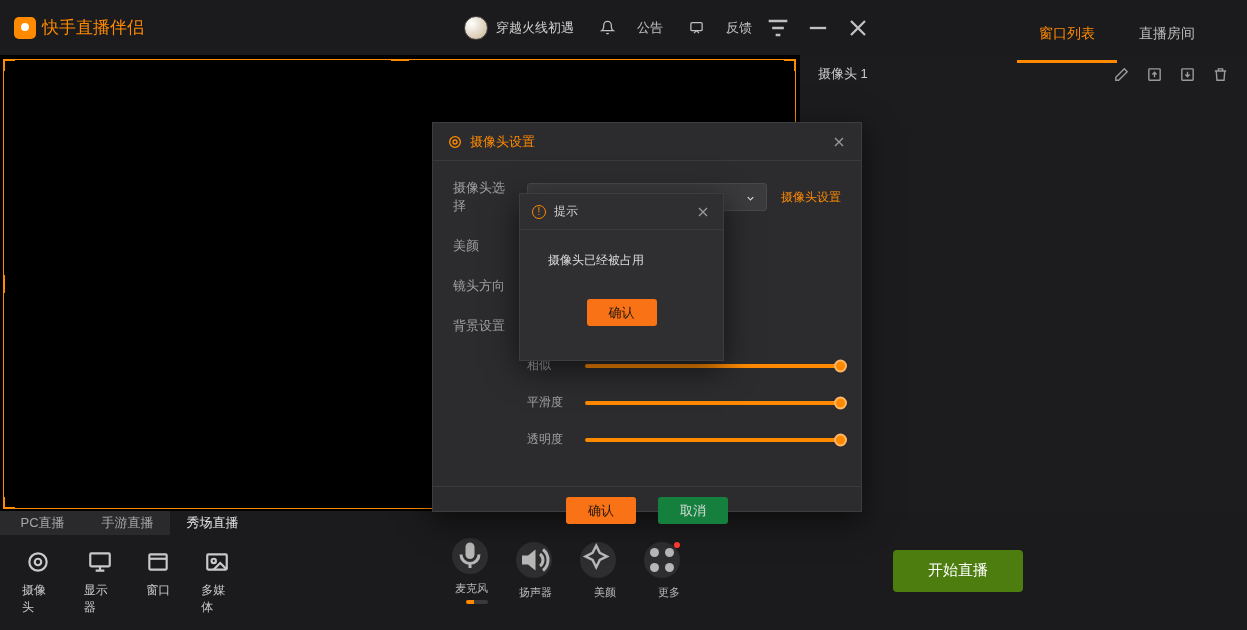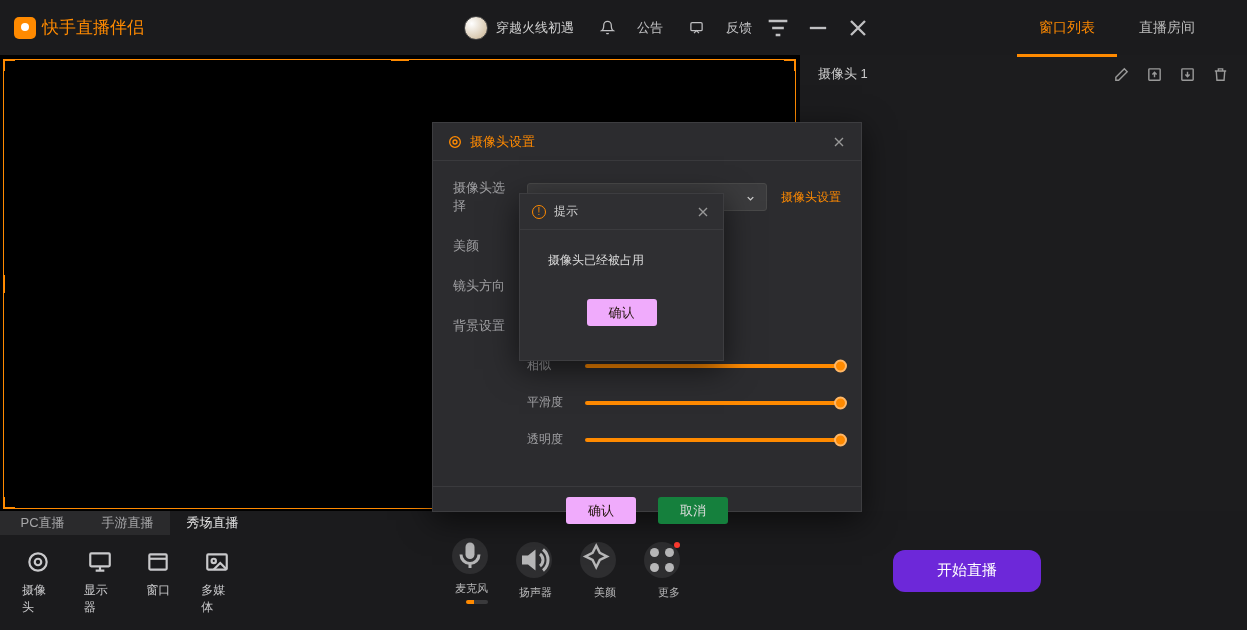--- a/index.html
+++ b/index.html
@@ -7,21 +7,21 @@
 .header{height:55px;background:#1b1b1d;display:flex;align-items:center;padding:0 14px;position:relative}
 .logo{display:flex;align-items:center;gap:6px}
 .logo-icon{width:22px;height:22px;background:#ff8a00;border-radius:5px;position:relative}
 .logo-icon:before{content:"";position:absolute;width:8px;height:8px;background:#fff;border-radius:50%;top:6px;left:7px}
 .logo-txt{color:#ff8a00;font-size:17px;font-weight:500}
 .user-block{display:flex;align-items:center;gap:8px;margin-left:320px}
 .avatar{width:24px;height:24px;border-radius:50%;background:radial-gradient(circle at 30% 30%,#fff,#c9b28f);border:1px solid #444}
 .hdr-link{display:flex;align-items:center;gap:22px;margin-left:26px;color:#c0c0c2;cursor:pointer}
 .hdr-ico{width:15px;height:15px;display:flex;align-items:center;justify-content:center}
 .win-ico{width:28px;height:28px;display:flex;align-items:center;justify-content:center;color:#c0c0c2;cursor:pointer;margin-left:12px}
-.tabs-right{position:absolute;right:30px;top:2px;display:flex;height:100%}
+.tabs-right{position:absolute;right:30px;top:8px;display:flex;height:100%}
 .rtab{color:#bbb;padding:0 22px;display:flex;align-items:center;border-bottom:3px solid transparent;cursor:pointer;font-size:14px}
 .rtab.act{color:#ff8a00;border-bottom-color:#ff8a00}
 .body{display:flex;height:456px}
 .preview{width:800px;height:456px;background:#000;position:relative}
 .crop{position:absolute;border:1px solid #ff8a00}
 .crop.outer{left:3px;top:4px;right:4px;bottom:2px}
 .handle{width:12px;height:12px;border:2px solid #ff8a00;background:#000;position:absolute}
 .h-tl{left:-1px;top:-1px;border-right:none;border-bottom:none}
 .h-tr{right:-1px;top:-1px;border-left:none;border-bottom:none}
 .h-bl{left:-1px;bottom:-1px;border-right:none;border-top:none}
@@ -46,40 +46,40 @@
 .src{display:flex;flex-direction:column;align-items:center;gap:7px;cursor:pointer;color:#c9c9cb}
 .src-ico{width:26px;height:26px;display:flex;align-items:center;justify-content:center}
 .src-lbl{font-size:12px}
 .center-tools{display:flex;align-items:center;justify-content:center;gap:28px;flex:1}
 .ctool{display:flex;flex-direction:column;align-items:flex-end;gap:7px;cursor:pointer;color:#b7b7b8}
 .ctool-ico{width:36px;height:36px;border-radius:50%;background:#2e2e30;display:flex;align-items:center;justify-content:center;position:relative}
 .ctool-lbl{font-size:11px}
 .mic-bar{width:22px;height:4px;background:linear-gradient(90deg,#ff8a00 35%,#3a3a3c 35%);border-radius:2px;margin-top:-3px}
 .red-dot{width:6px;height:6px;background:#ff3b30;border-radius:50%;position:absolute;top:0;right:0}
 .start-wrap{width:370px;display:flex;align-items:center;justify-content:flex-start;padding-left:16px}
-.start-btn{background:#6d28d9;color:#fff;border-radius:12px;width:148px;height:42px;display:flex;align-items:center;justify-content:center;font-size:15px;cursor:pointer}
+.start-btn{background:#4d7c0f;color:#fff;border-radius:4px;width:130px;height:42px;display:flex;align-items:center;justify-content:center;font-size:15px;cursor:pointer}
 .dialog{position:absolute;background:#2c2c2f;border:1px solid #3d3d40;box-shadow:0 8px 30px rgba(0,0,0,.6)}
 .dlg-cam{left:432px;top:122px;width:430px;height:390px}
 .dlg-hdr{height:38px;display:flex;align-items:center;padding:0 14px;border-bottom:1px solid #3a3a3d;color:#ff8a00;gap:7px;font-size:13px}
 .dlg-close{margin-left:auto;width:16px;height:16px;color:#999;cursor:pointer}
 .dlg-body{padding:18px 20px}
 .frow{display:flex;align-items:center;margin-bottom:22px;gap:14px;font-size:13px;color:#a0a0a3}
 .frow .lbl{width:60px}
 .sel{flex:1;background:#3b3b3d;border:1px solid #494949;border-radius:3px;height:28px;display:flex;align-items:center;padding:0 10px;color:#cfcfcf;justify-content:space-between;cursor:pointer}
 .link{color:#ff8a00;cursor:pointer;font-size:12px}
 .chk{width:15px;height:15px;border-radius:3px;border:1px solid #555;display:flex;align-items:center;justify-content:center}
 .chk.on{background:#ff8a00;border-color:#ff8a00}
 .chk.on:after{content:"✓";color:#fff;font-size:11px;line-height:1}
 .slider-row{display:flex;align-items:center;margin-bottom:20px;gap:14px;padding-left:74px}
 .slider-row .sl-lbl{width:44px;font-size:12px;color:#a0a0a3}
 .slider{flex:1;height:4px;background:#ff8a00;border-radius:2px;position:relative}
 .slider .thumb{width:13px;height:13px;background:#ff8a00;border:2px solid #ffb766;border-radius:50%;position:absolute;right:-6px;top:50%;transform:translateY(-50%)}
 .dlg-ftr{height:48px;display:flex;align-items:center;justify-content:center;gap:22px;border-top:1px solid #3a3a3d}
 .btn{height:27px;padding:0 22px;border-radius:3px;display:flex;align-items:center;justify-content:center;cursor:pointer;font-size:13px}
-.btn.p{background:#f0abfc;color:#21150a}
+.btn.p{background:#f97316;color:#21150a}
 .btn.s{background:#15803d;color:#ddd}
 .dlg-tip{left:519px;top:193px;width:205px;height:168px;background:#2f2f32;z-index:5}
 .tip-hdr{height:36px;display:flex;align-items:center;padding:0 12px;gap:8px;border-bottom:1px solid #3b3b3e;font-size:12px}
 .tip-ico{width:14px;height:14px;border:1.5px solid #ff8a00;border-radius:50%;display:flex;align-items:center;justify-content:center;color:#ff8a00;font-size:10px}
 .tip-body{padding:22px 28px;font-size:12px;color:#ddd}
 .tip-ftr{display:flex;justify-content:center;padding:8px 0 14px}
 svg{width:100%;height:100%}
 </style>
 </head>
 <body>

